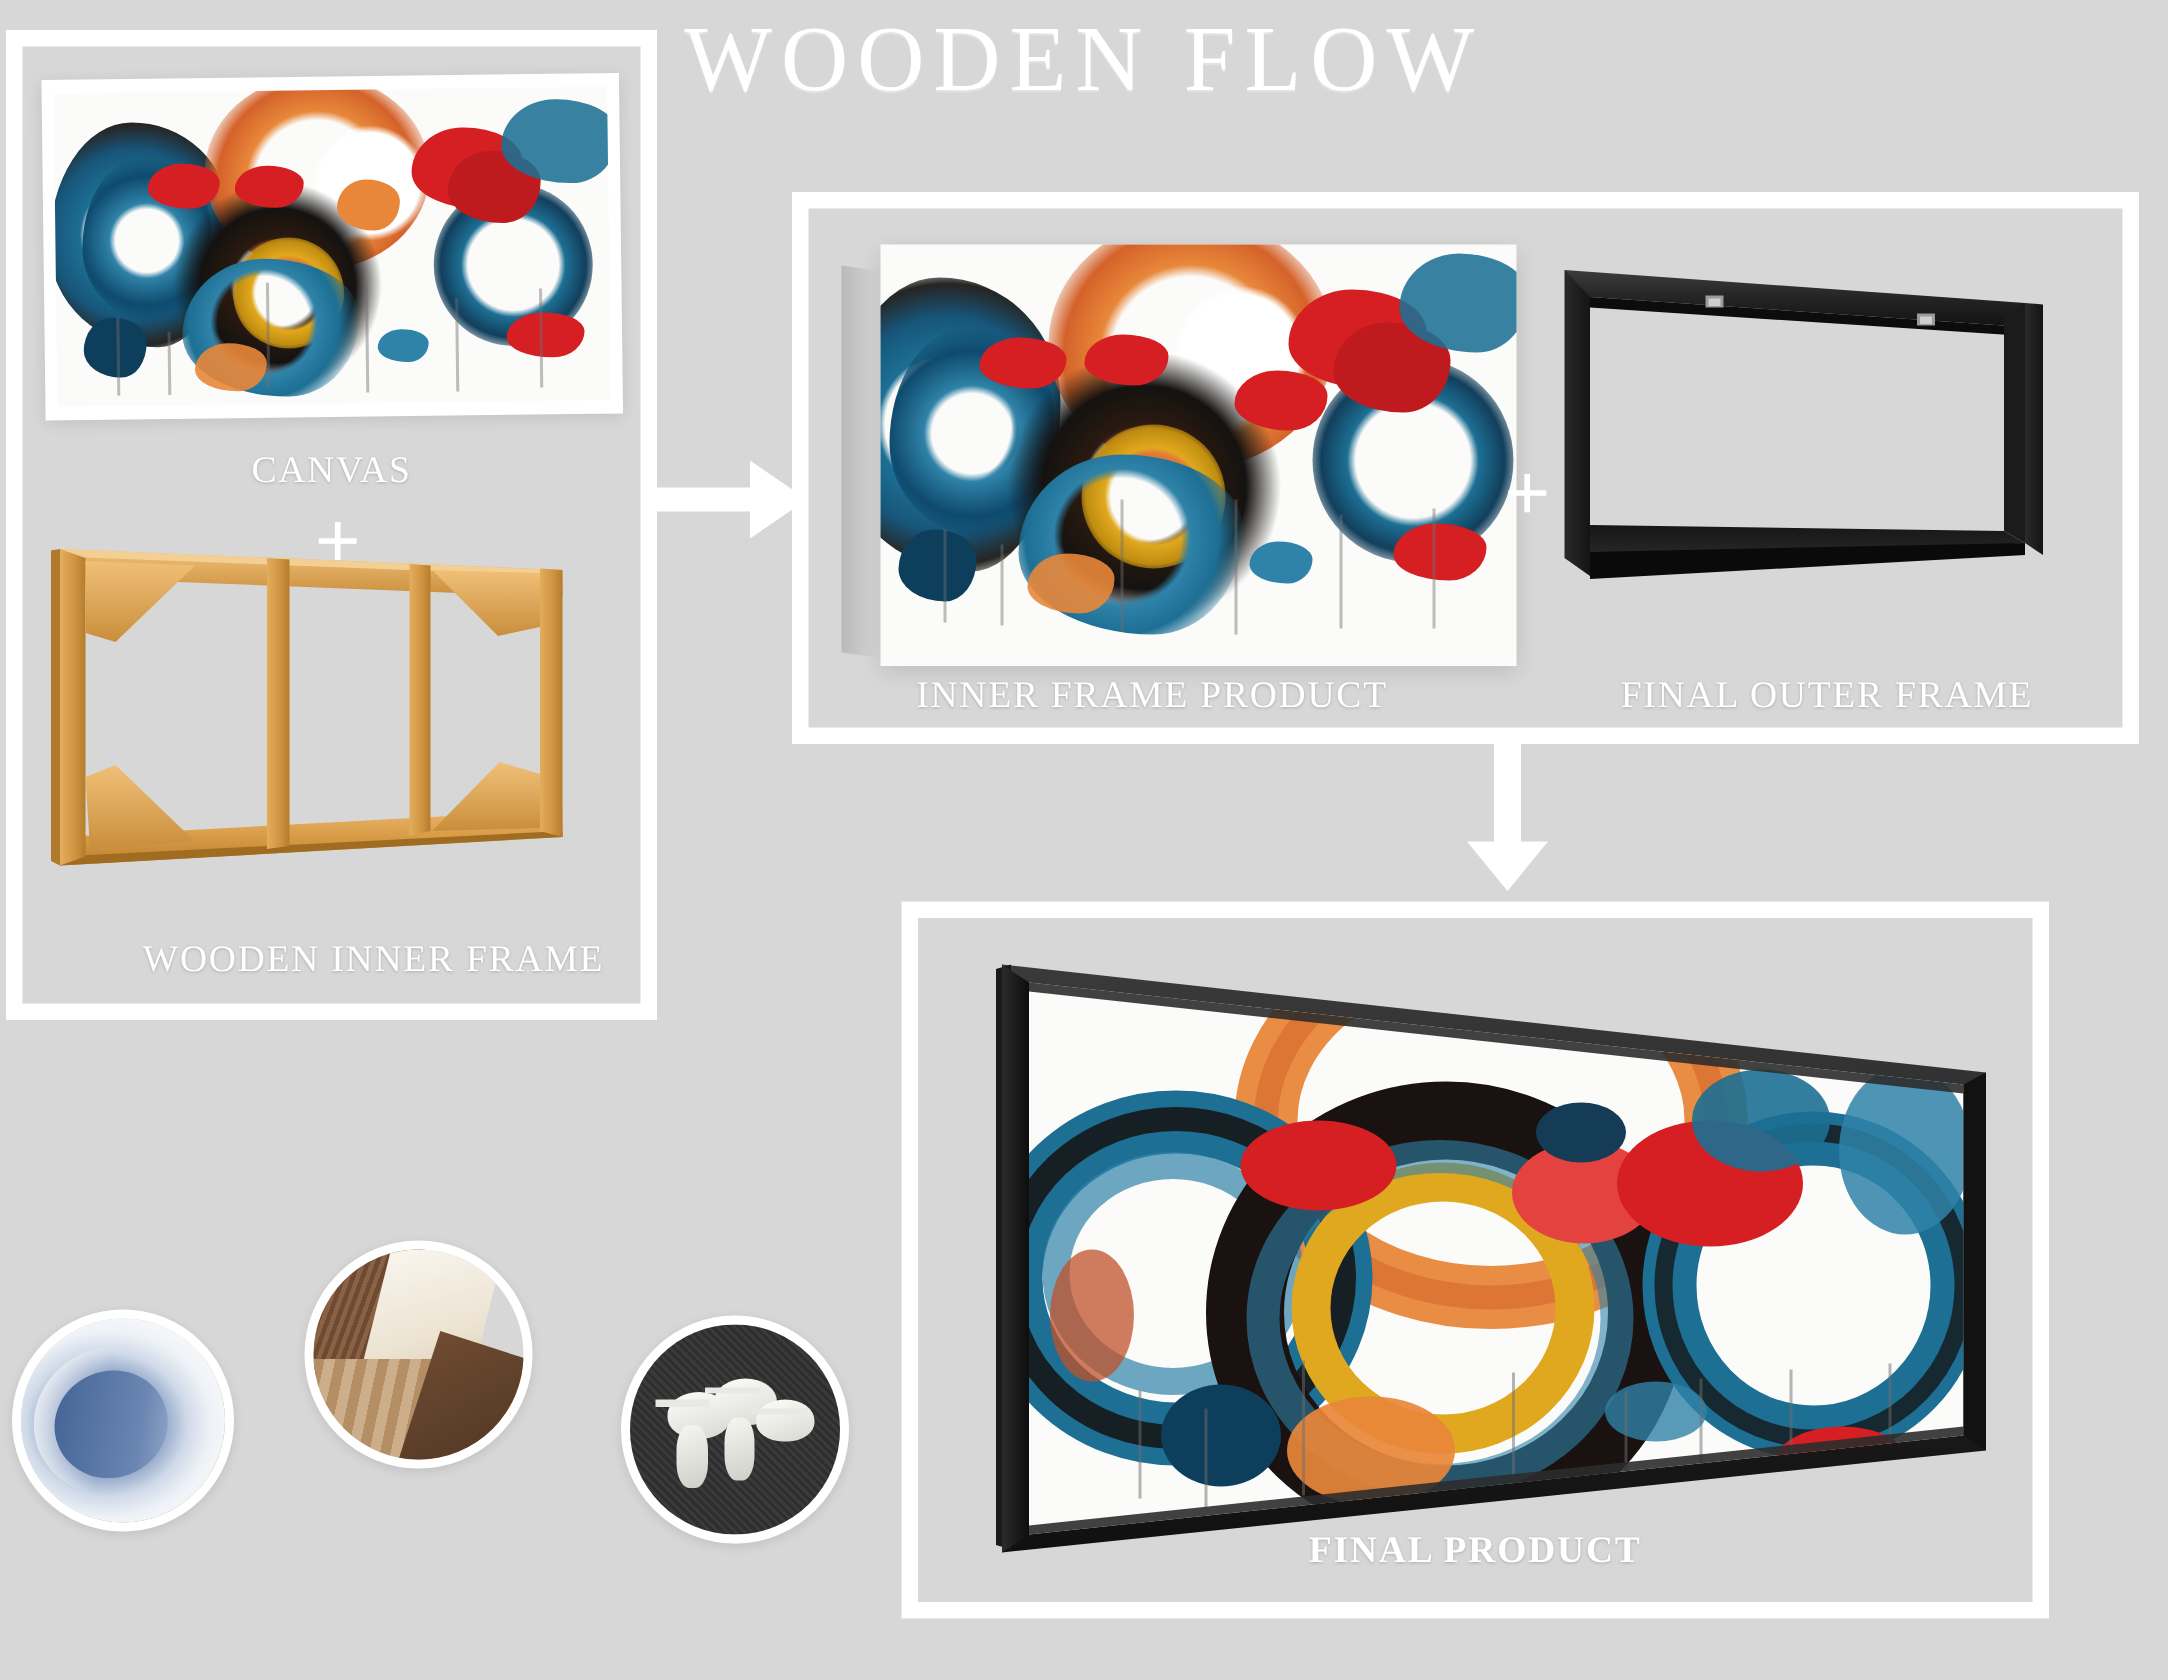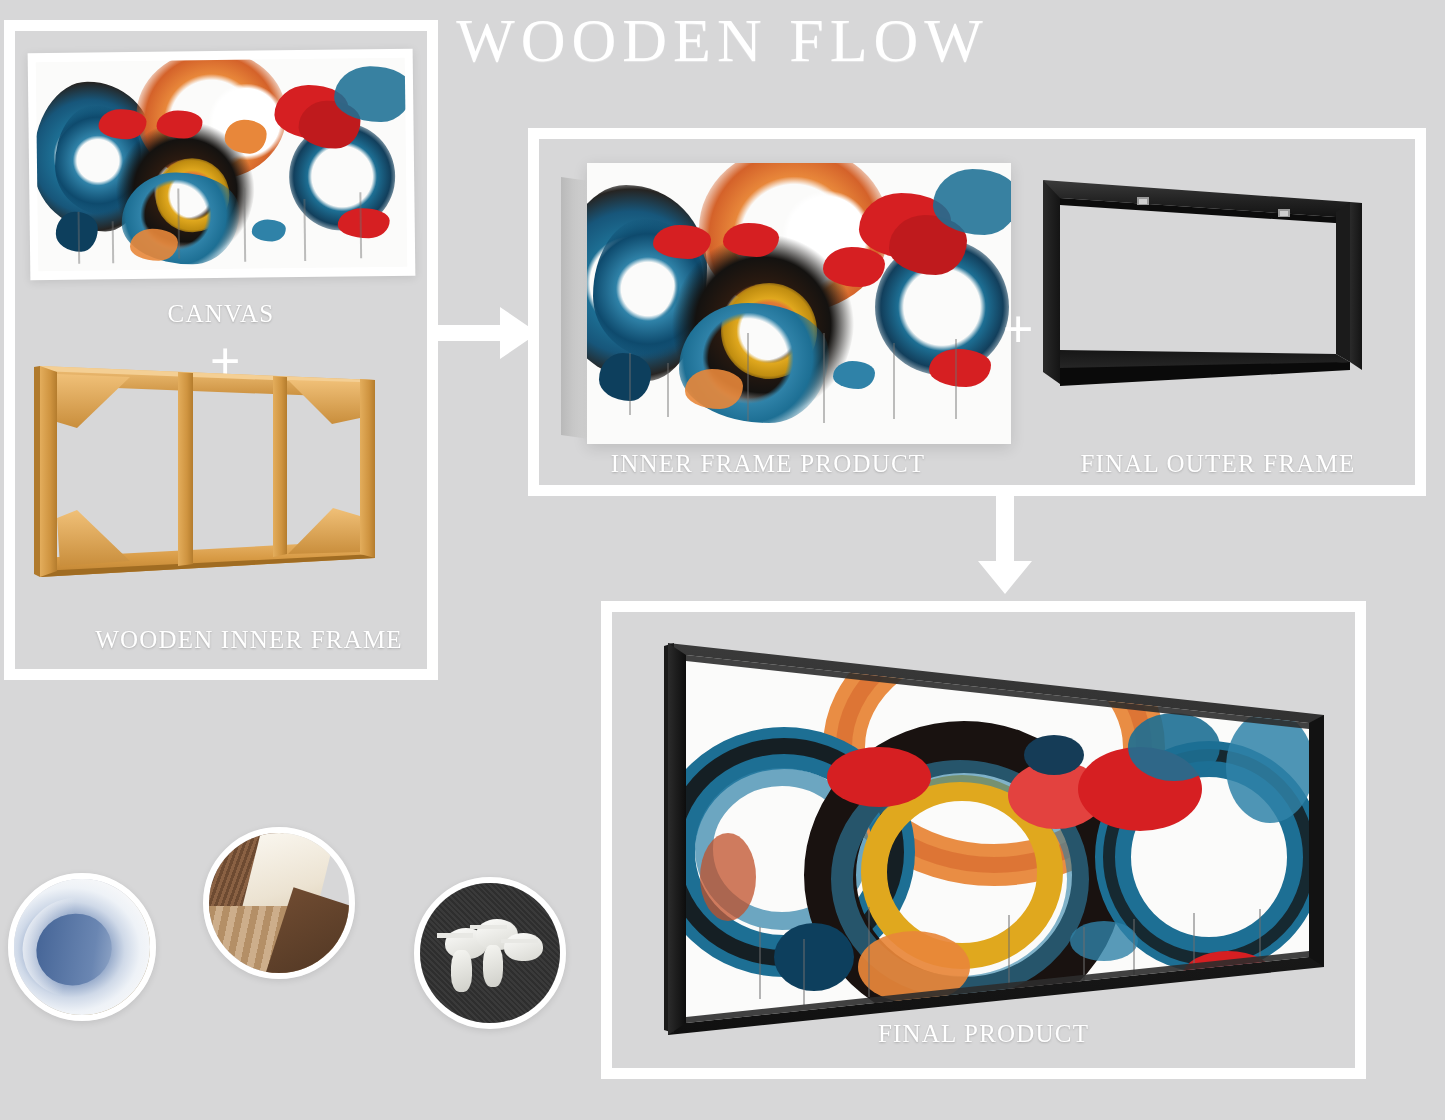--- a/index.html
+++ b/index.html
@@ -339,21 +339,21 @@
         </g>
       </g>
 
       <polygon points="22,28 645,96 645,102 22,34" fill="#2c2c2c" opacity=".9"></polygon>
       <polygon points="22,390 645,324 645,330 22,396" fill="#2c2c2c" opacity=".9"></polygon>
       <polygon points="4,16 22,28 22,396 4,408" fill="url(#fr2)"></polygon>
       <polygon points="645,96 660,88 660,340 645,330" fill="#121212"></polygon>
     </svg>
   </div>
 
-  <div class="panel-label" id="label-final" style="left:601px;top:1020px;width:765px;">FINAL PRODUCT</div>
+  <div class="panel-label" id="label-final" style="left:601px;top:1020px;width:765px;font-weight:bold;">FINAL PRODUCT</div>
 
   <div class="mat-circle" id="mat-1">
     <div style="position:absolute;inset:0;background:
          radial-gradient(ellipse at 42% 52%, #4b6c9e 0%, #6f8ab6 26%, #cfd9e8 48%, #eef2f7 62%, #f6f7f9 74%),
          linear-gradient(135deg,#e9eef5 0%,#d9dee8 40%,#bda87a 78%,#9d8655 100%);"></div>
     <div style="position:absolute;left:6%;top:14%;width:78%;height:72%;border-radius:50%;
          background:linear-gradient(120deg, rgba(255,255,255,.85), rgba(255,255,255,0) 46%);transform:rotate(-22deg);"></div>
     <div style="position:absolute;left:16%;top:26%;width:56%;height:52%;border-radius:50%;
          background:linear-gradient(120deg,#3f5f92,#6a86b2 70%,#9fb2cf);transform:rotate(-22deg);"></div>
   </div>

